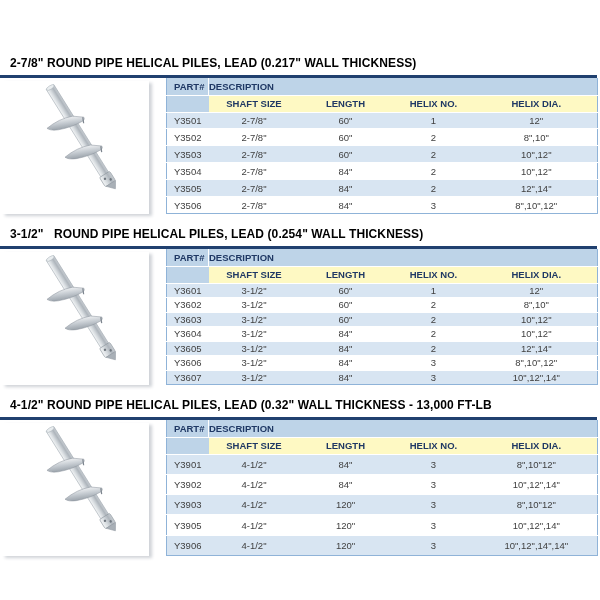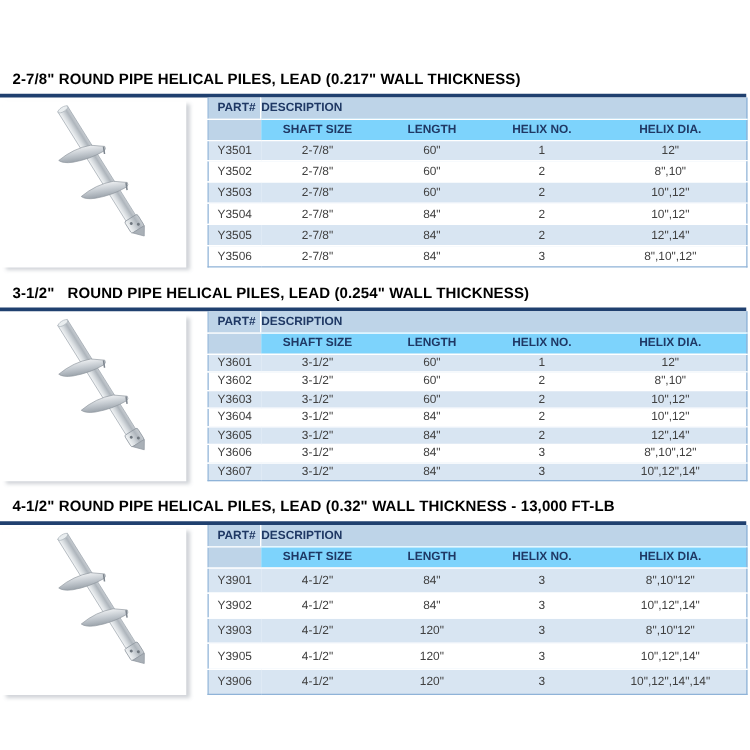--- a/index.html
+++ b/index.html
@@ -23,21 +23,21 @@
   .spec-table { border-left:1px solid #8fb3d8; border-right:1px solid #8fb3d8;
                 border-bottom:1px solid #8fb3d8; }
   .c0{width:42px;} .c1{width:91px;} .c2{width:92px;} .c3{width:84px;} .c4{width:122px;}
 
   thead tr { height:17px; }
   thead th { font-size:9.5px; font-weight:bold; color:#1f3864;
              border-bottom:1px solid #ffffff; }
   th.part-h  { background:#bed4e8; text-align:left; padding-left:7px; }
   th.desc-h  { background:#bed4e8; text-align:left; border-left:1px solid #ffffff; }
   th.blank-h { background:#bed4e8; }
-  th.sub-h   { background:#7dd3fc; text-align:center; }
+  th.sub-h   { background:#fef9c3; text-align:center; }
 
   tbody tr { height:14px; }
   tbody td { text-align:center; border-top:1px solid #ffffff; }
   tbody tr:nth-child(odd) td { background:#d8e5f2; }
 </style>
 </head>
 <body>
 
 <svg width="0" height="0" style="position:absolute" aria-hidden="true">
   <defs>

